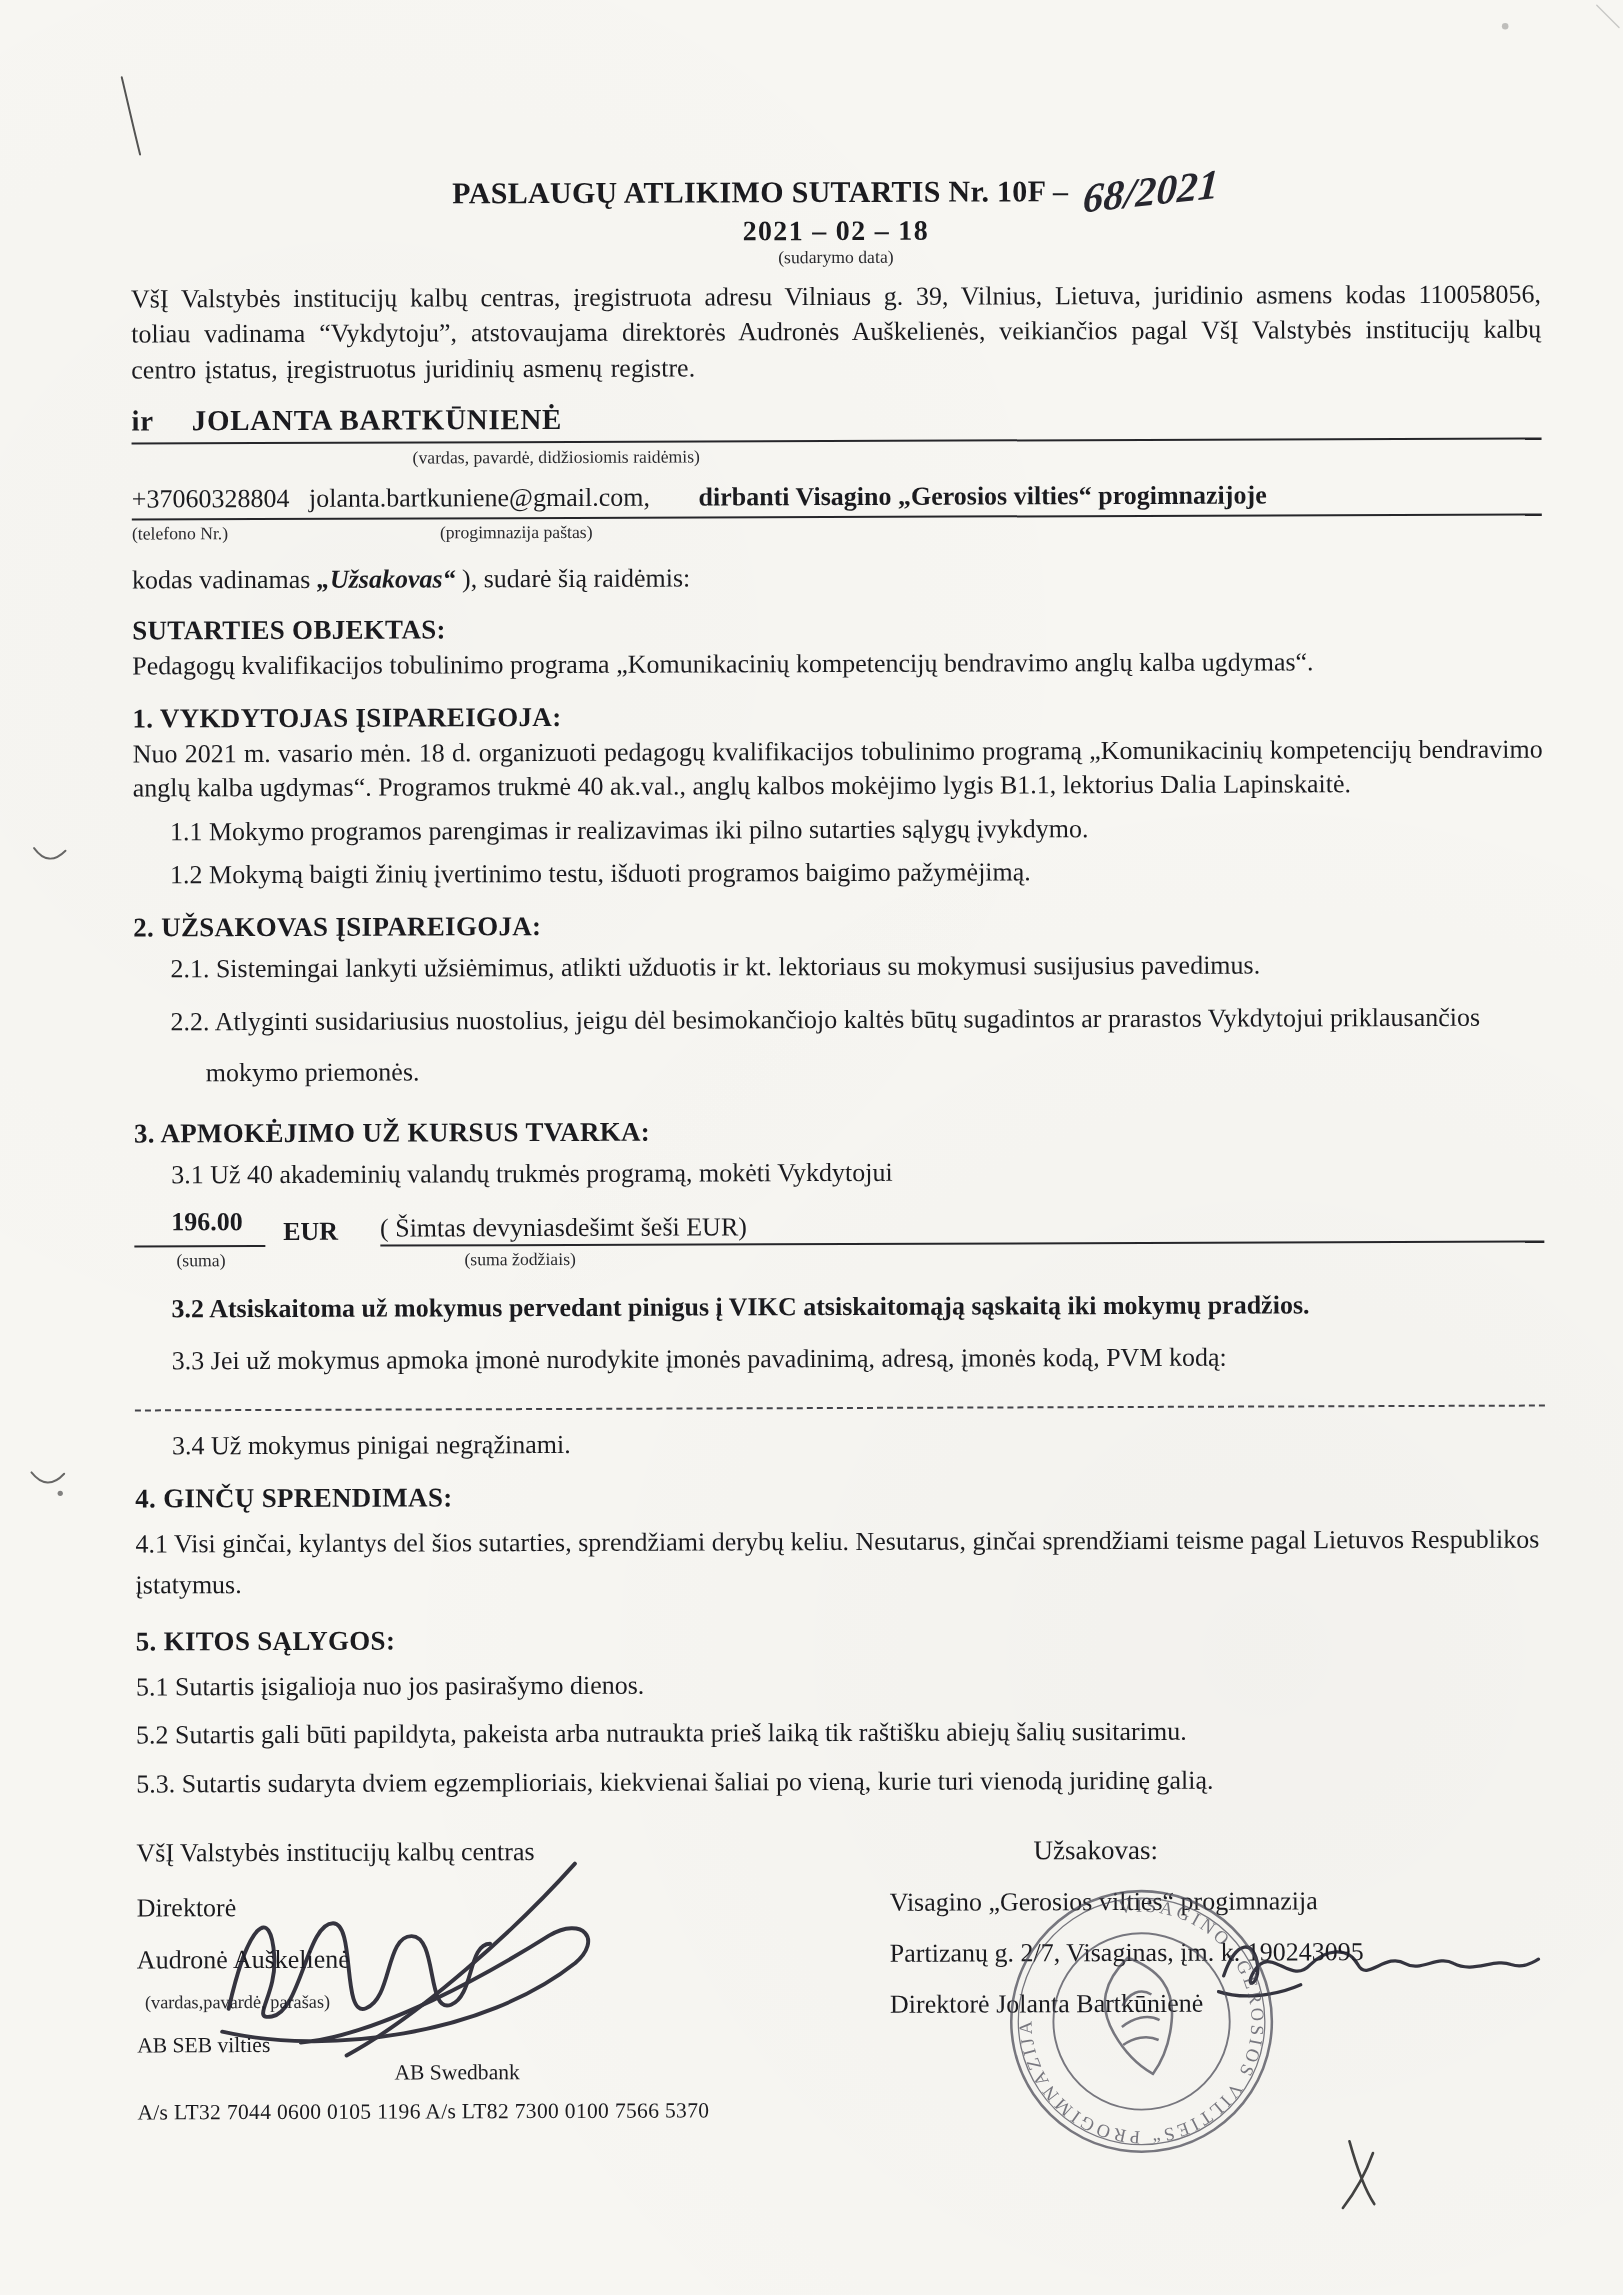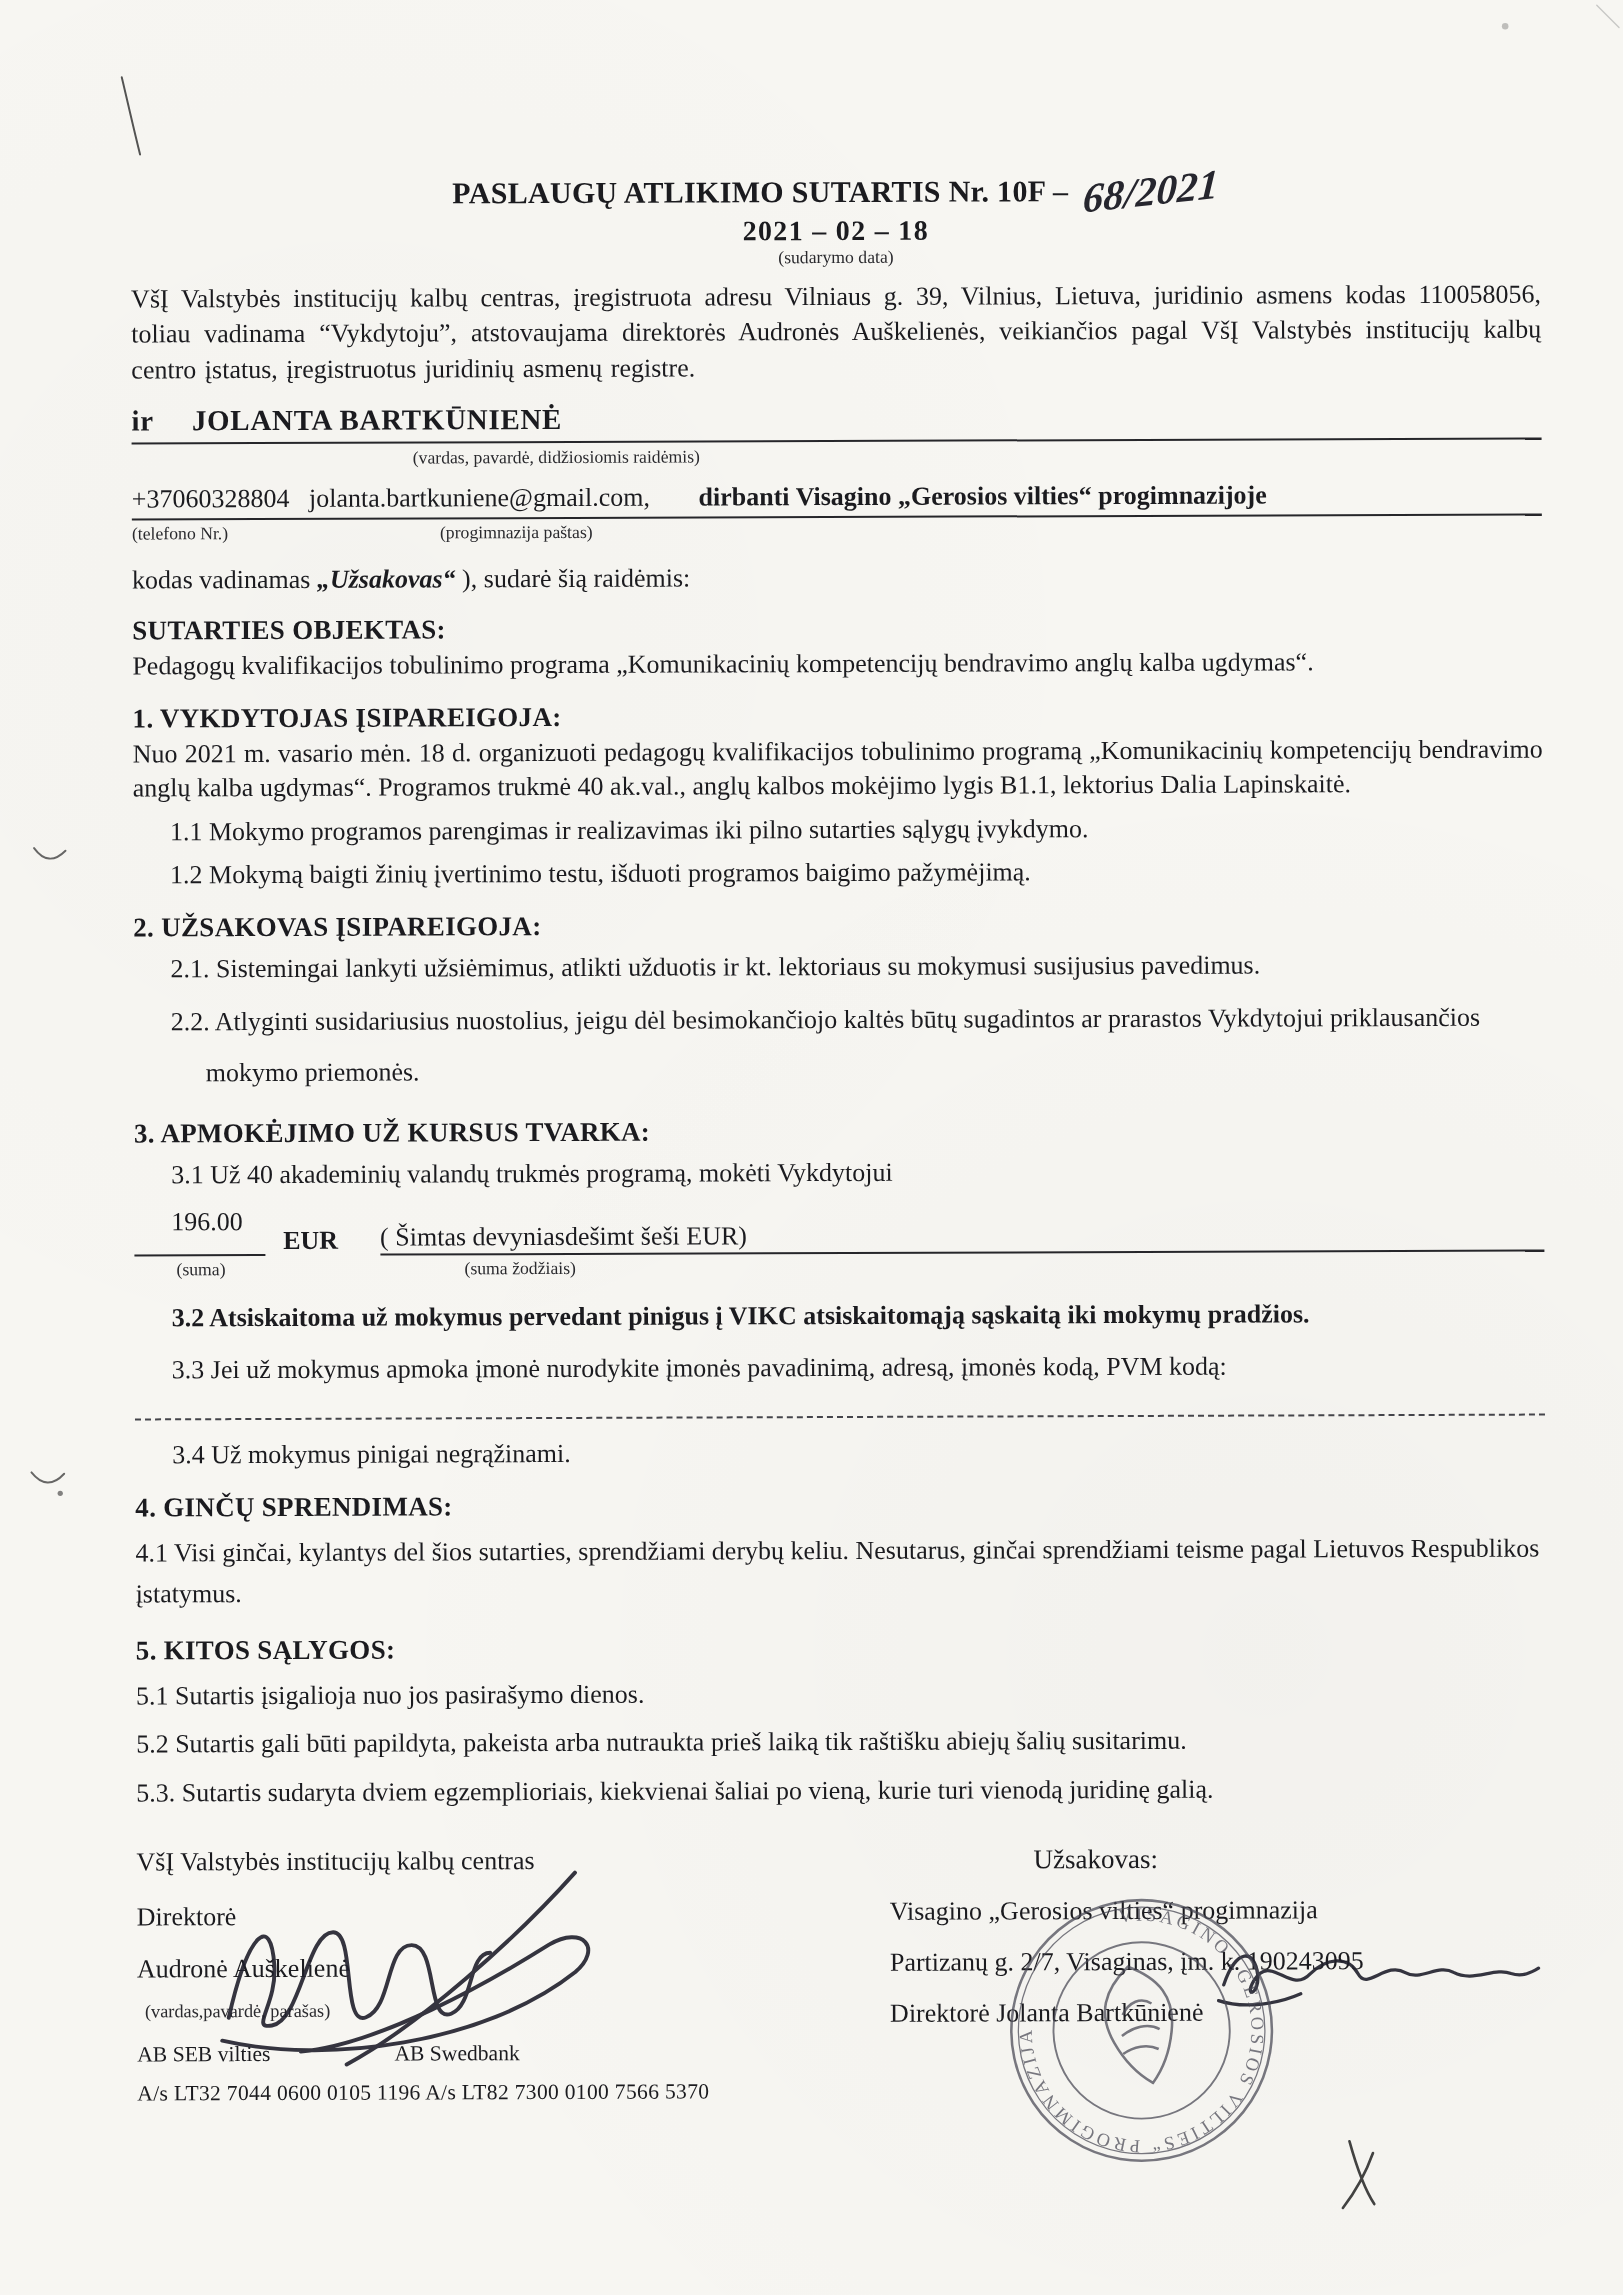--- a/index.html
+++ b/index.html
@@ -44,37 +44,37 @@
   .contact-caps{display:flex;margin-top:2.6px;}
   .contact-caps .c1{width:308px;}
   .alias-line{margin:21px 0 0 0;}
   .sec-head{margin-top:19.6px;font-weight:bold;font-size:27px;letter-spacing:0.3px;}
   .obj-text{margin-top:3.9px;line-height:1.32;}
   .body-par{margin-top:2.6px;line-height:1.32;text-align:justify;}
   .item{margin-top:9.2px;line-height:1.32;}
   .ind1{padding-left:37px;}
   .hang{padding-left:72px;text-indent:-35px;line-height:1.95;margin-top:10.5px;}
   .pay-row{margin-top:14.4px;display:flex;align-items:flex-end;}
-  .pay-row .amt{font-weight:normal;border-bottom:2px solid #26262a;padding:0 22px 17px 37px;}
+  .pay-row .amt{font-weight:bold;border-bottom:2px solid #26262a;padding:0 22px 8px 37px;}
   .pay-row .cur{font-weight:bold;margin:0 42px 0 18.3px;}
   .pay-row .words{flex:1;border-bottom:2px solid #26262a;padding-bottom:1.3px;}
   .pay-caps{display:flex;margin-top:2.6px;}
   .pay-caps .c1{margin-left:42px;width:288px;}
   .bold-item{font-weight:bold;}
   .dashed-line{margin-top:30px;border-top:2px dashed #44444a;height:0;}
   .two-line{line-height:1.6;}
   .sig-area{margin-top:37px;display:flex;}
   .sig-left-col{position:relative;width:753px;}
   .sig-right-col{position:relative;flex:1;}
   .sig-left-col .row1{font-size:26px;}
   .sig-left-col .role{margin-top:25px;}
   .sig-left-col .sname{margin-top:22px;}
   .sig-left-col .scap{margin-top:17px;margin-left:7.9px;font-size:18.3px;}
   .banks{margin-top:19.6px;font-size:21.6px;display:flex;}
-  .banks .b2{margin-left:124px;}
+  .banks .b2{margin-left:124px;margin-top:28px;}
   .accounts{margin-top:14.4px;font-size:21.6px;letter-spacing:0.3px;}
   .sig-right-col .uz{margin-left:144px;font-size:27px;}
   .sig-right-col .mt{margin-top:21px;font-size:26px;}
   .sig-svg{position:absolute;pointer-events:none;}
   .sig-left-svg{top:6.5px;left:72px;width:458px;height:216px;}
   .sig-right-svg{top:89px;left:327px;width:327px;height:98px;}
   .stamp{position:absolute;top:46px;left:111px;width:281px;height:281px;opacity:0.72;pointer-events:none;}
   .artifacts{position:absolute;inset:0;width:100%;height:100%;pointer-events:none;}
 </style>
 </head>

